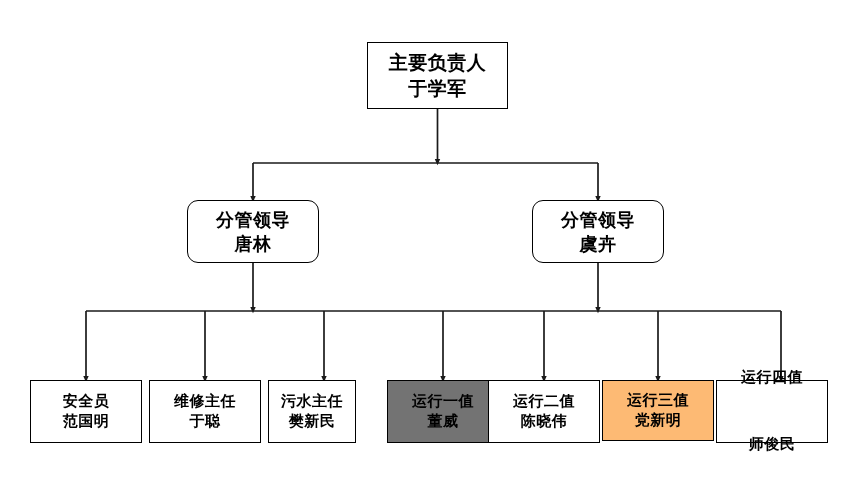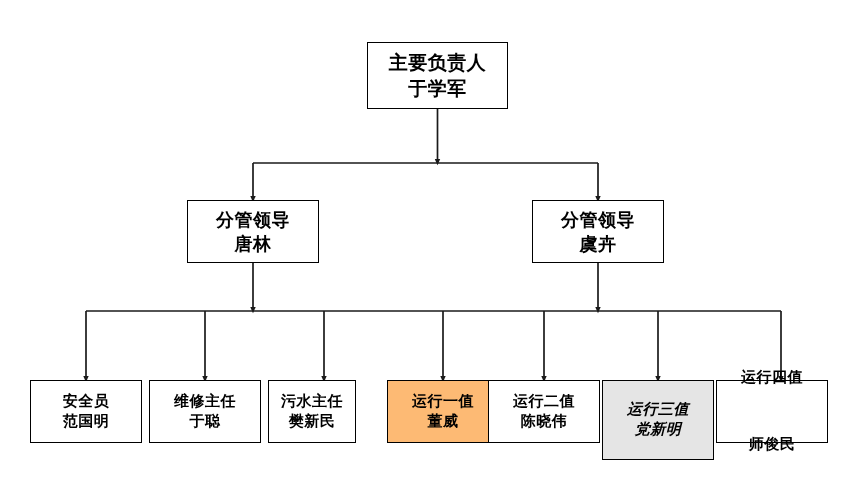--- a/index.html
+++ b/index.html
@@ -40,21 +40,21 @@
     font-weight: 700;
     line-height: 1.32;
     letter-spacing: 0.5px;
     z-index: 2;
   }
   .node .line1, .node .line2 {
     display: block;
     white-space: nowrap;
   }
   .level-1 { font-size: 19px; }
-  .level-2 { font-size: 18px; }
+  .level-2 { font-size: 18px; border-radius: 11px; }
   .level-3 { font-size: 15px; }
 </style>
 </head>
 <body>
 
 <div id="canvas" style="background: rgb(255, 255, 255);">
 
   <svg id="connectors" viewBox="0 0 867 491" width="867" height="491" xmlns="http://www.w3.org/2000/svg">
     <defs>
       <marker id="arrow" markerWidth="7" markerHeight="7" refX="3.2" refY="3.2" orient="auto" markerUnits="userSpaceOnUse">
@@ -111,31 +111,31 @@
   <div class="node level-3" style="left: 149px; top: 380px; width: 112px; height: 63px; background: rgb(255, 255, 255); border-color: rgb(0, 0, 0); text-align: center;">
     <span class="line1">维修主任</span>
     <span class="line2">于聪</span>
   </div>
 
   <div class="node level-3" style="left: 268px; top: 380px; width: 88px; height: 63px; background: rgb(255, 255, 255); border-color: rgb(0, 0, 0);">
     <span class="line1">污水主任</span>
     <span class="line2">樊新民</span>
   </div>
 
-  <div class="node level-3" style="left: 387px; top: 380px; width: 112px; height: 63px; background: #fdba74; border-color: rgb(0, 0, 0);">
+  <div class="node level-3" style="left: 387px; top: 380px; width: 112px; height: 63px; background: #737373; border-color: rgb(0, 0, 0);">
     <span class="line1">运行一值</span>
     <span class="line2">董威</span>
   </div>
 
   <div class="node level-3" style="left: 488px; top: 380px; width: 112px; height: 63px; background: rgb(255, 255, 255); border-color: rgb(0, 0, 0);">
     <span class="line1">运行二值</span>
     <span class="line2">陈晓伟</span>
   </div>
 
-  <div class="node level-3" style="left: 602px; top: 380px; width: 112px; height: 80px; background: #e5e5e5; border-color: rgb(0, 0, 0); font-style: italic;">
+  <div class="node level-3" style="left: 602px; top: 380px; width: 112px; height: 61px; background: #fdba74; border-color: rgb(0, 0, 0);">
     <span class="line1">运行三值</span>
     <span class="line2">党新明</span>
   </div>
 
   <div class="node level-3" style="left: 716px; top: 380px; width: 112px; height: 63px; background: rgb(255, 255, 255); border-color: rgb(0, 0, 0); gap: 47px;">
     <span class="line1">运行四值</span>
     <span class="line2">师俊民</span>
   </div>
 
 </div>

